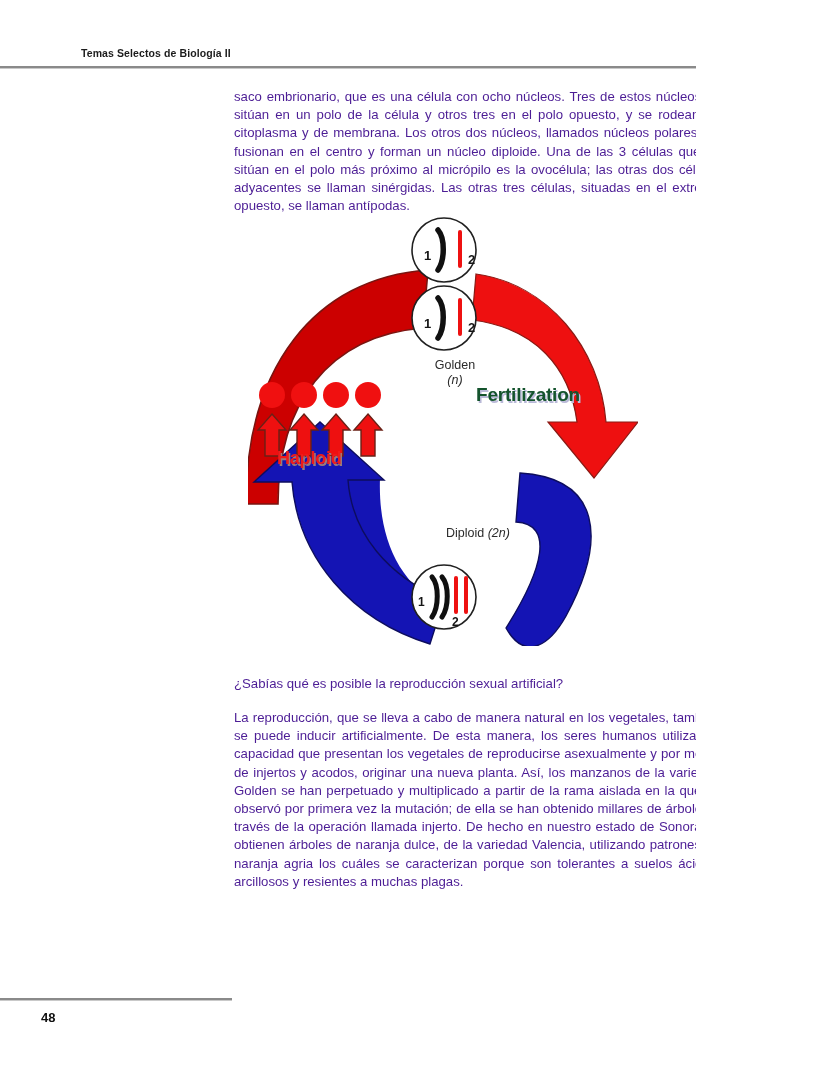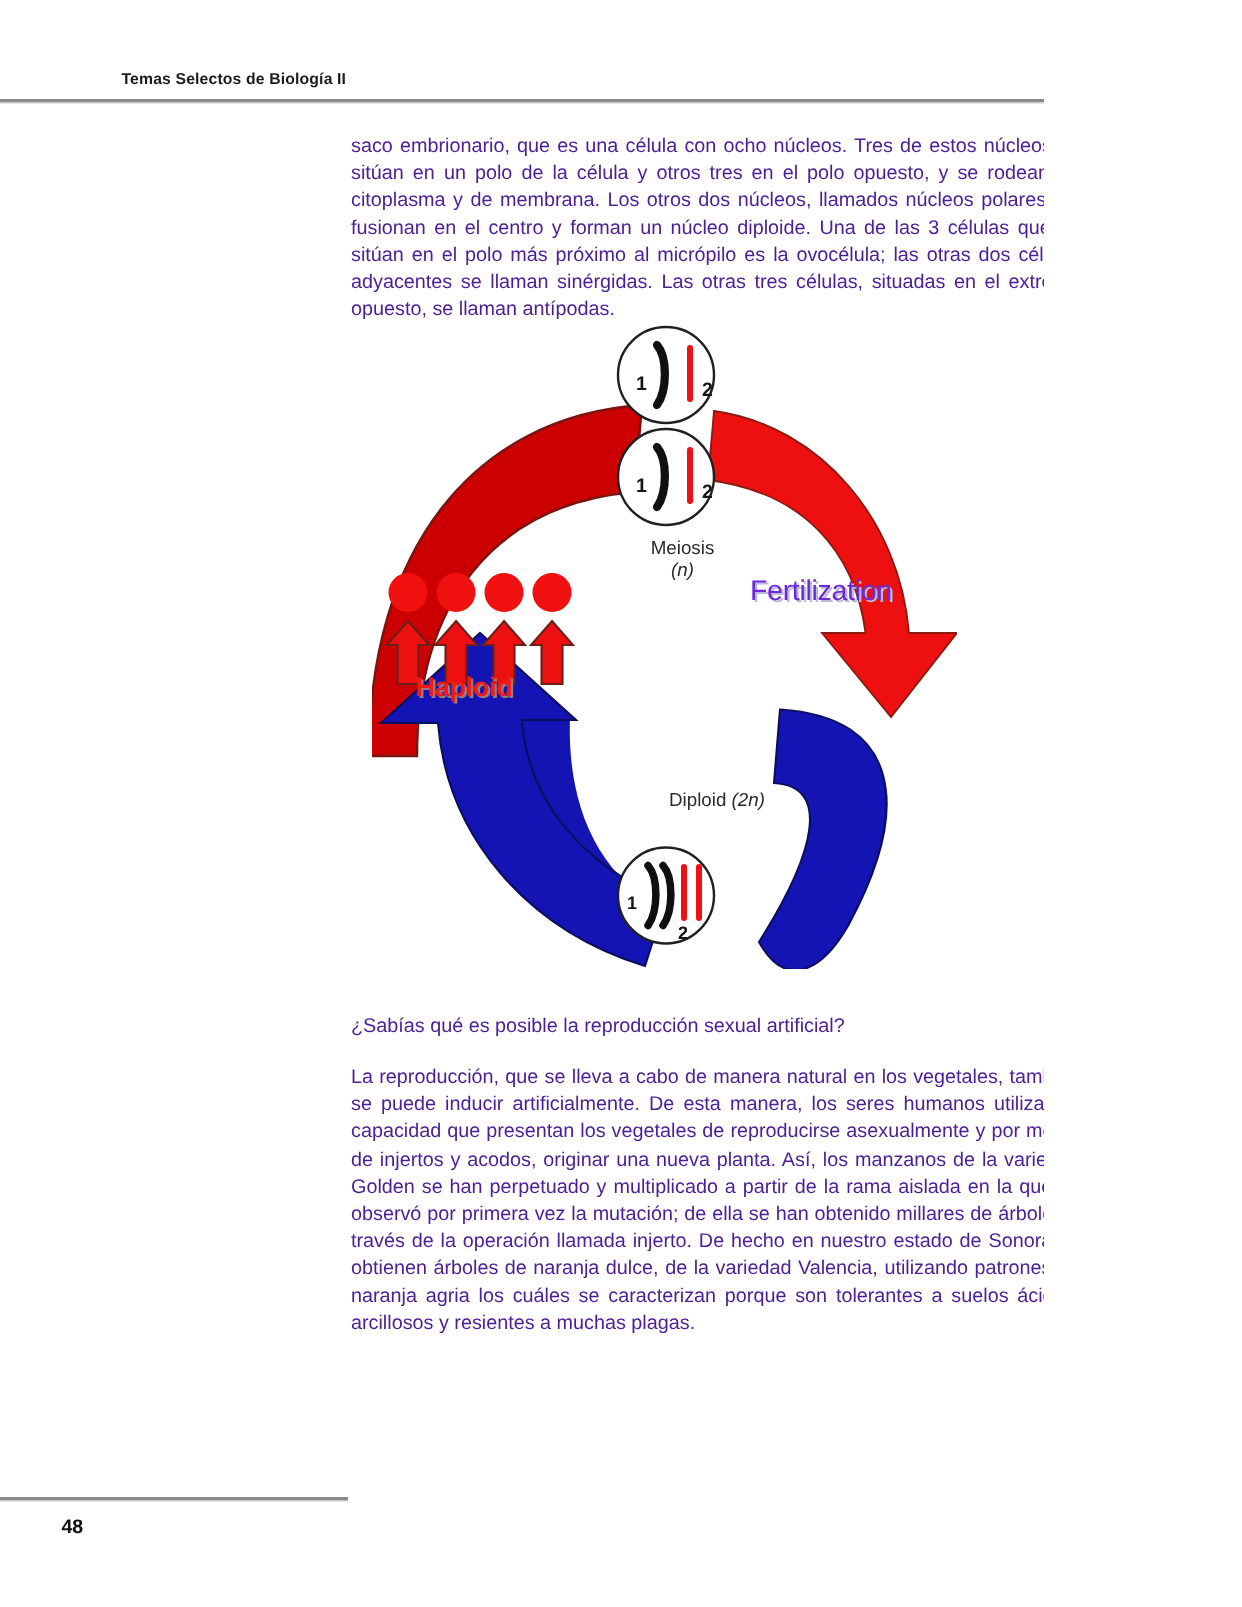--- a/index.html
+++ b/index.html
@@ -123,25 +123,25 @@
   .lbl-diploid {
     left: 150px;
     top: 318px;
     font-size: 12.5px;
     color: #2b2b2b;
     margin-left: 48px;
   }
   .lbl-diploid i { font-style: italic; }
 
   .lbl-fert {
-    left: 252px;
+    left: 228px;
     top: 176px;
     font-size: 19px;
-    font-weight: normal;
-    color: #6d28d9;
+    font-weight: bold;
+    color: #14532d;
     text-shadow: 1.5px 1.5px 0 #b9b9d8;
     letter-spacing: -0.2px;
   }
   .lbl-meiosis {
     left: 29px;
     top: 240px;
     font-size: 18px;
     font-weight: bold;
     color: #ef1b1b;
     text-shadow: 1.5px 1.5px 0 #9a7b7b;
@@ -243,21 +243,21 @@
         <path d="M 184 369 C 191 377, 191 399, 184 409" stroke="#101010" stroke-width="5" fill="none" stroke-linecap="round"></path>
         <path d="M 194 369 C 201 377, 201 399, 194 409" stroke="#101010" stroke-width="5" fill="none" stroke-linecap="round"></path>
         <path d="M 208 370 L 208 404" stroke="#EE1111" stroke-width="4" stroke-linecap="round"></path>
         <path d="M 218 370 L 218 404" stroke="#EE1111" stroke-width="4" stroke-linecap="round"></path>
         <text x="170" y="398" font-family="Liberation Sans, sans-serif" font-size="12" font-weight="bold" fill="#151515">1</text>
         <text x="204" y="418" font-family="Liberation Sans, sans-serif" font-size="12" font-weight="bold" fill="#151515">2</text>
       </g>
     </svg>
 
     <div class="fig-label lbl-haploid">
-      <span>Meiosis</span><br>
+      <span>Golden</span><br>
       <i>(n)</i>
     </div>
 
     <div class="fig-label lbl-diploid">
       <span>Diploid</span>
       <i>(2n)</i>
     </div>
 
     <div class="fig-label lbl-fert">Fertilization</div>
 

